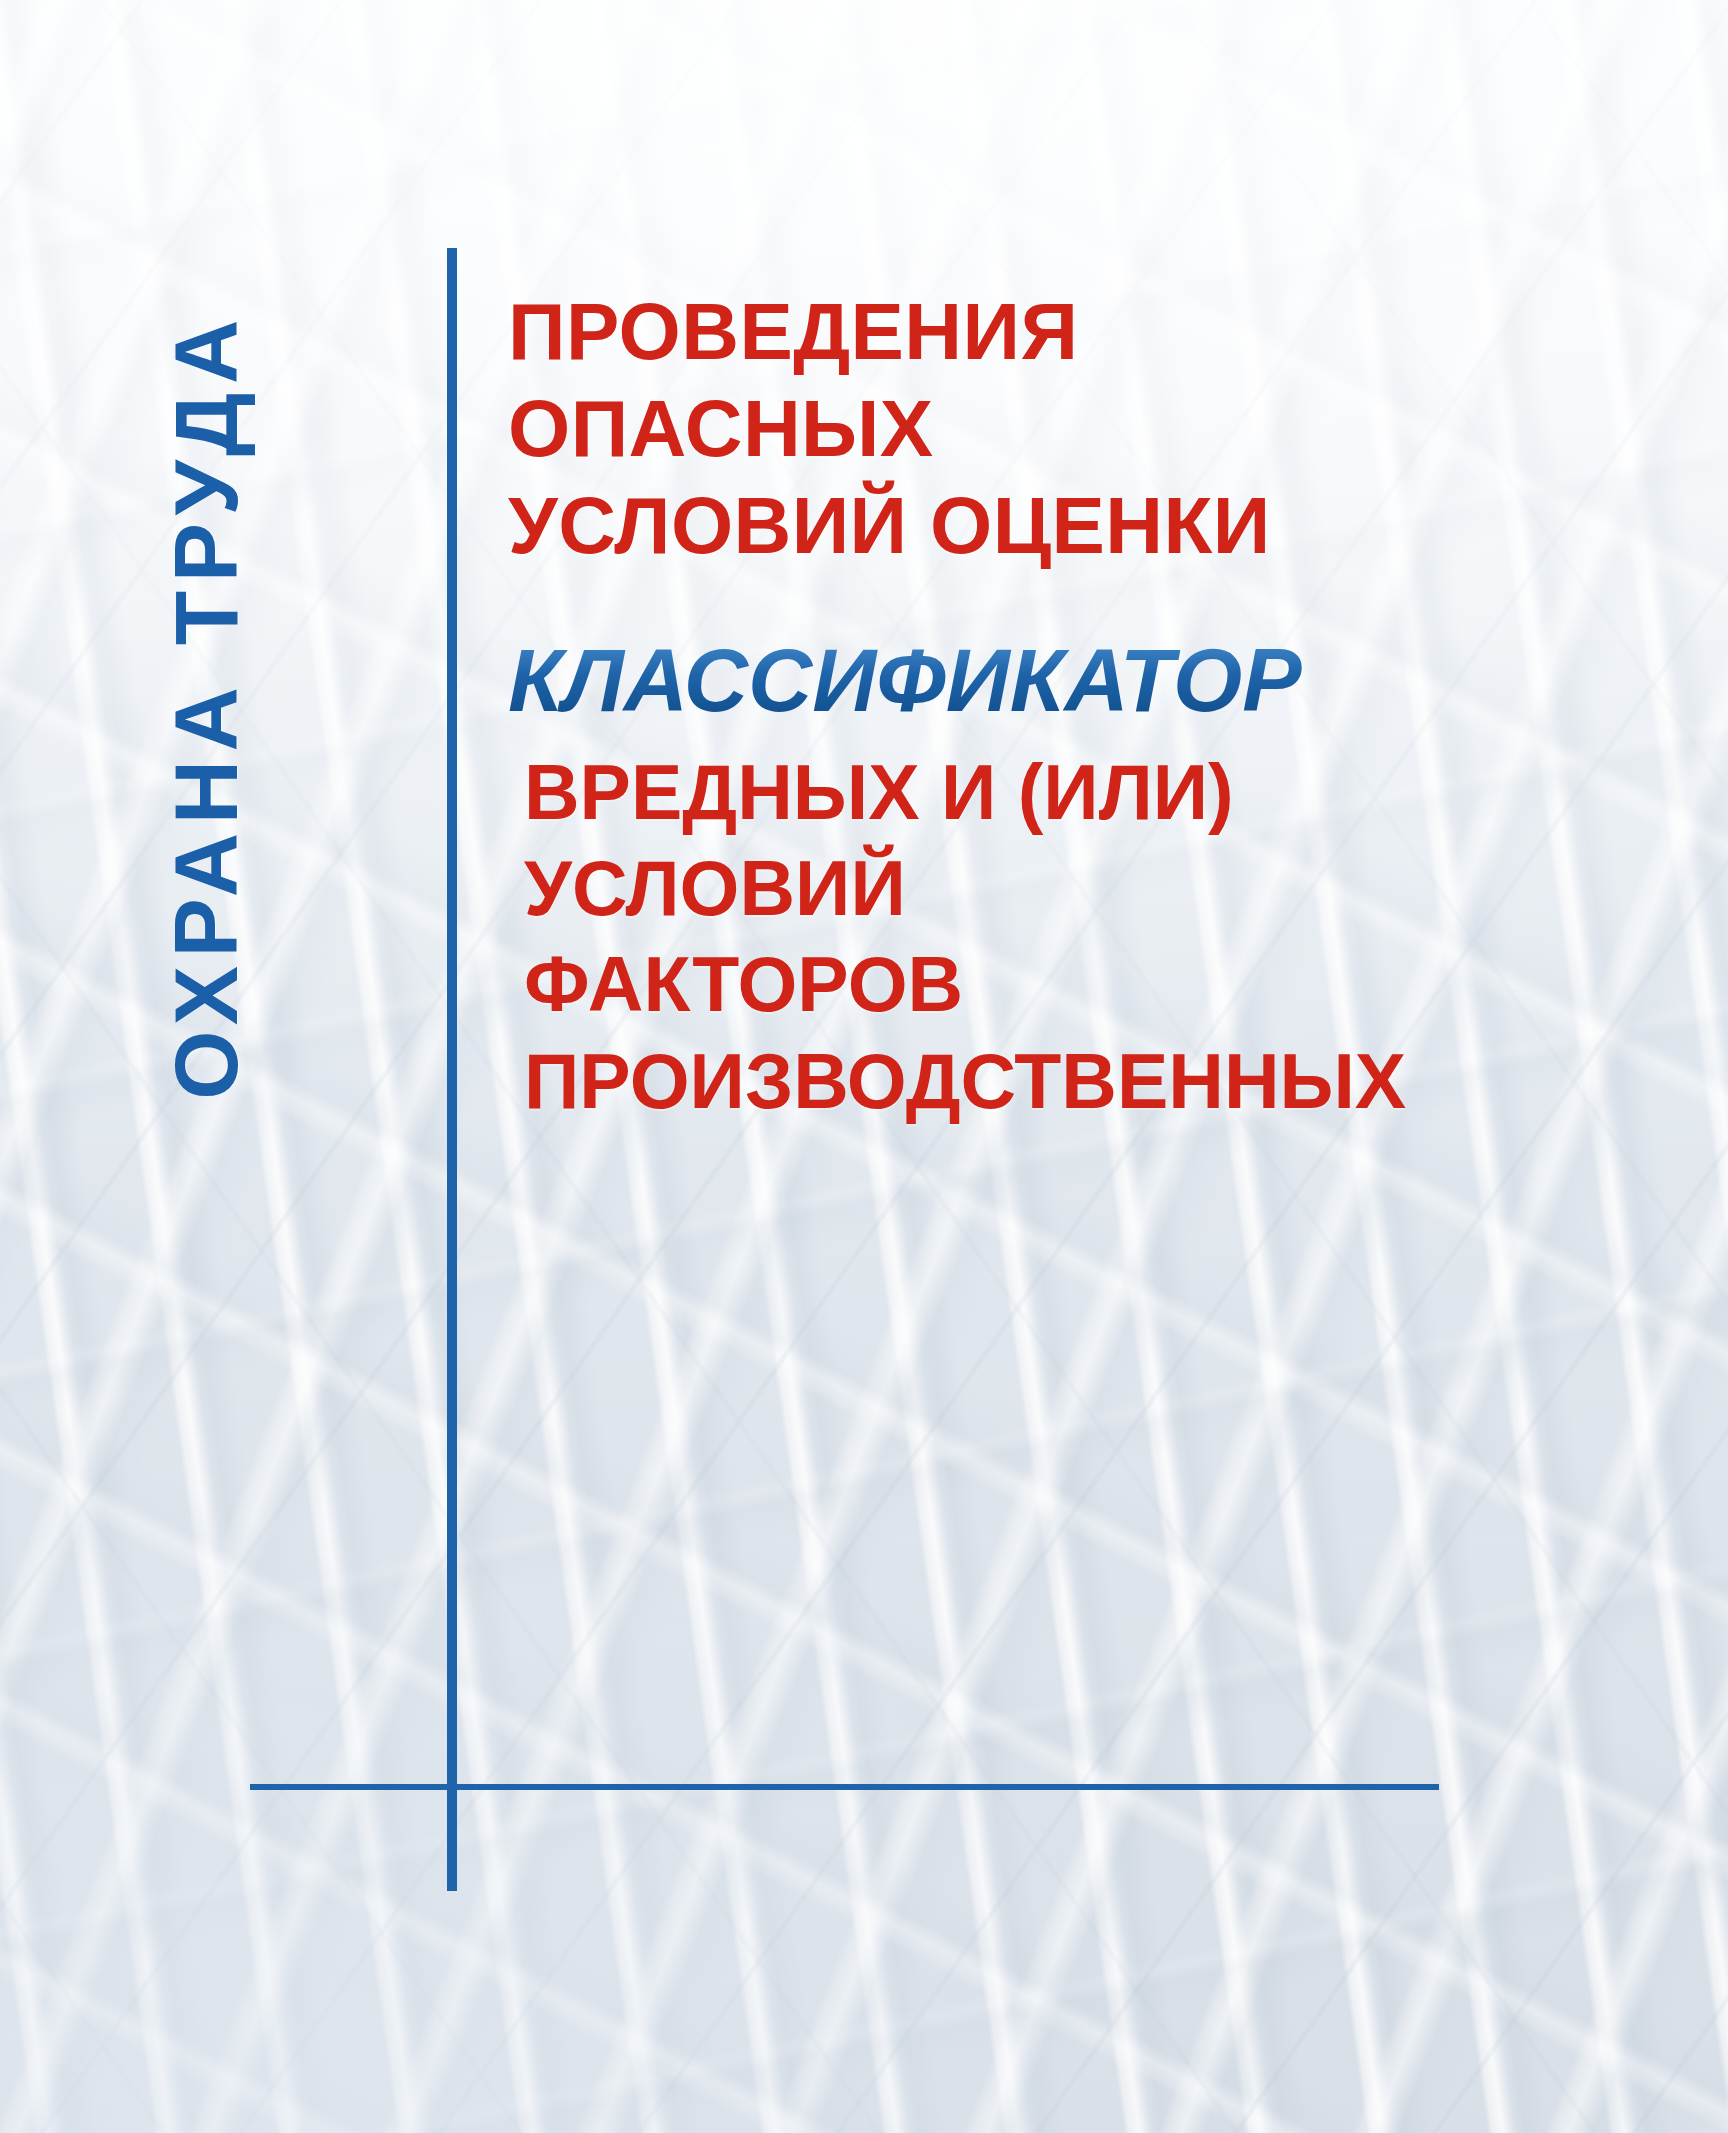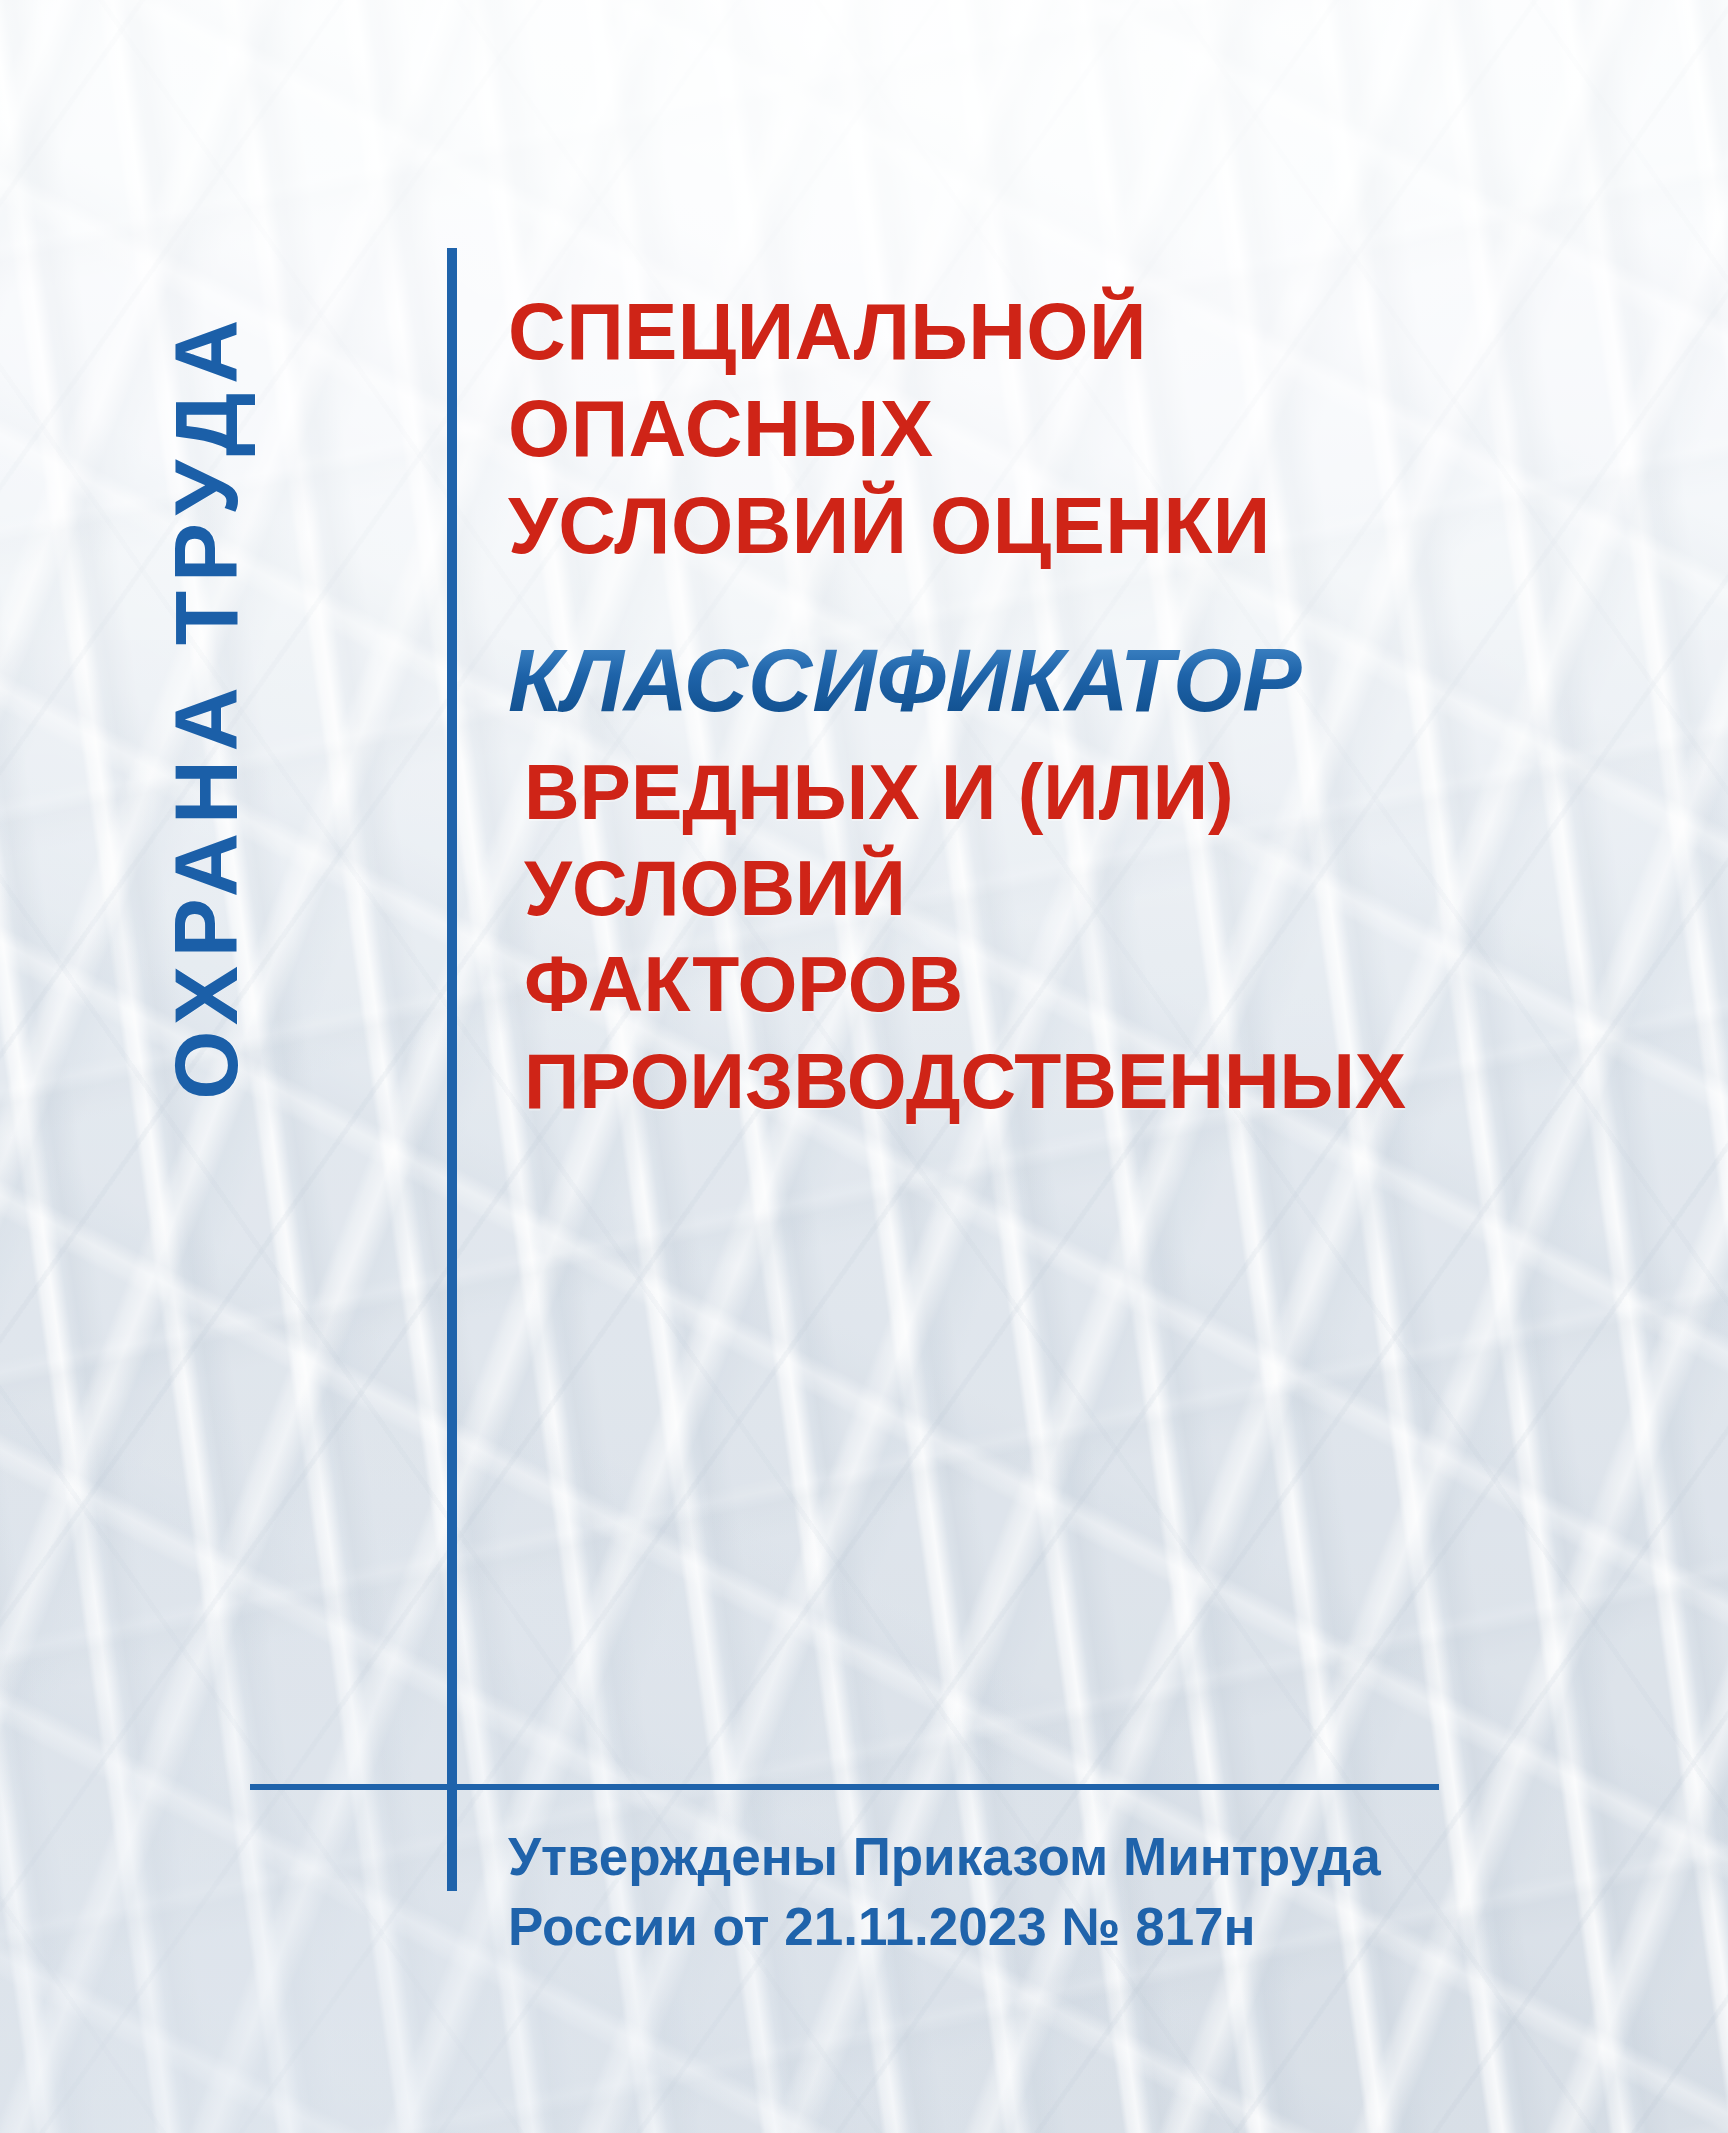--- a/index.html
+++ b/index.html
@@ -233,38 +233,34 @@
   </div>
 
   <div class="vrule"></div>
 
   <div class="spine">ОХРАНА ТРУДА</div>
 
   <div class="titles">
 
 
     <h2 class="t-red">
-      <span class="line">СПЕЦИАЛЬНОЙ</span>
+      <span class="line">ПРОВЕДЕНИЯ</span>
       <span class="line">ОПАСНЫХ</span>
       <span class="line">УСЛОВИЙ ОЦЕНКИ</span>
     </h2>
 
     <h1 class="t-main2">
       <span class="inner">КЛАССИФИКАТОР</span>
     </h1>
 
     <h2 class="t-red2">
       <span class="line">ВРЕДНЫХ И (ИЛИ)</span>
       <span class="line">УСЛОВИЙ</span>
       <span class="line">ФАКТОРОВ</span>
       <span class="line">ПРОИЗВОДСТВЕННЫХ</span>
     </h2>
   </div>
 
   <div class="hrule"></div>
 
-  <div class="approval">
-    <span class="line">Утверждены Приказом Минтруда</span>
-    <span class="line">России от 21.11.2023 № 817н</span>
-  </div>
 
 </div>
 
 
 </body></html>

